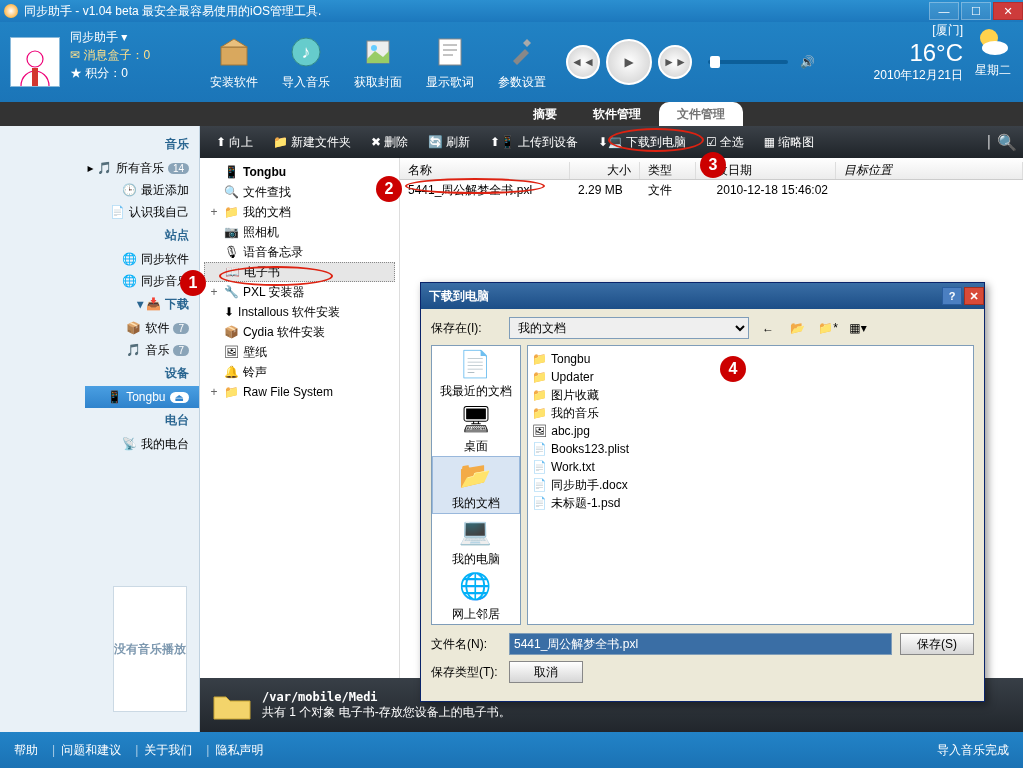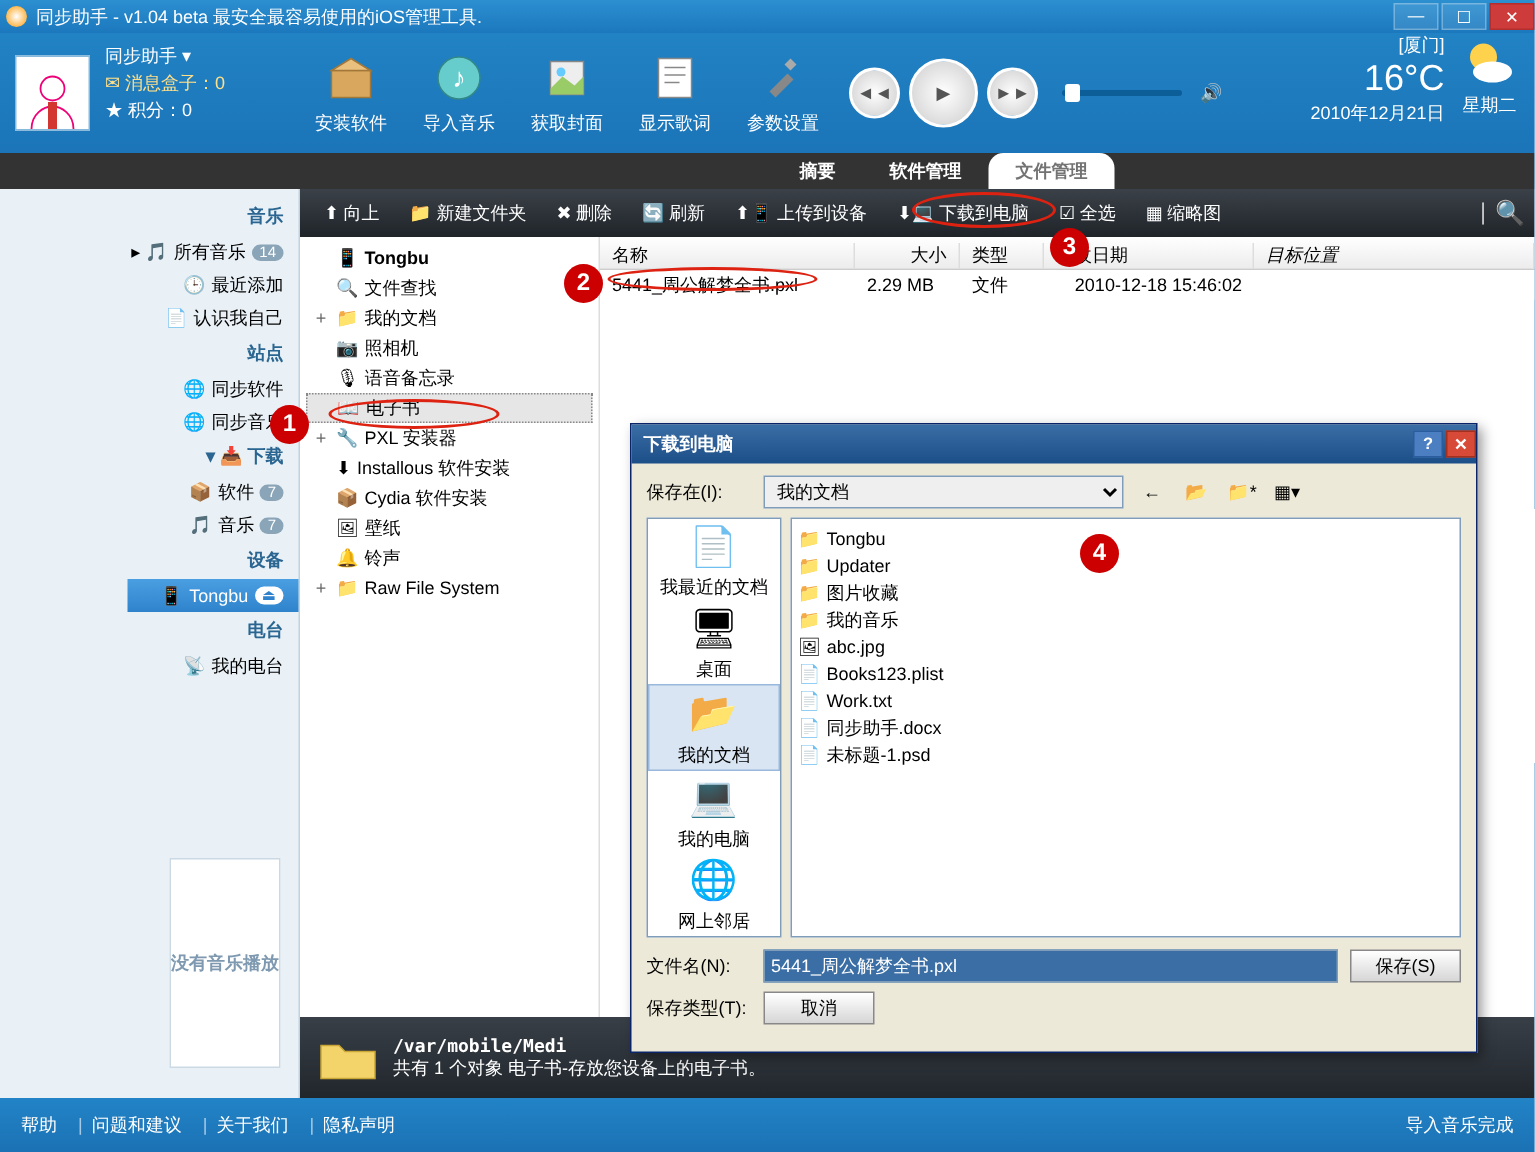--- a/index.html
+++ b/index.html
@@ -38,21 +38,21 @@
 .tabs .tab.active { background: #fff; color: #737373; border-radius: 10px 10px 0 0; }
 
 
 .main { display: flex; height: 606px; }
 .sidebar { width: 200px; background: #e9f1f7; border-right: 1px solid #c0d2e0; font-size: 12px; padding-top: 6px; display: flex; flex-direction: column; align-items: flex-end; }
 .side-h { color: #3a6; color:#2a6691; font-weight: bold; padding: 4px 10px; }
 .side-item { display: flex; align-items: center; padding: 2px 10px 2px 22px; height: 22px; cursor: pointer; gap: 4px; }
 .side-item .badge { margin-left: auto; background: #8aa4b8; color: #fff; border-radius: 8px; padding: 0 5px; font-size: 10px; }
 .side-item.selected { background: linear-gradient(#4a9fe2,#2f83cc); color: #fff; }
 .side-item.selected .badge { background: #fff; color: #2f83cc; }
-.no-music { margin: auto 12px 20px 12px; height: 140px; background: #fff; border: 1px solid #cbd9e4; display: flex; align-items: center; justify-content: center; color: #7e99b0; font-weight: bold; }
+.no-music { margin: auto 12px 20px 12px; height: 126px; background: #fff; border: 1px solid #cbd9e4; display: flex; align-items: center; justify-content: center; color: #7e99b0; font-weight: bold; }
 
 
 .content { flex: 1; background: #fff; display: flex; flex-direction: column; }
 .fmtoolbar { height: 32px; background: linear-gradient(#3b4148,#1f2429); display: flex; align-items: center; color: #fff; font-size: 12px; gap: 0; padding-left: 6px; position: relative; }
 .fmtoolbar .btn { display: flex; align-items: center; gap: 3px; padding: 0 10px; height: 32px; cursor: pointer; }
 .fmtoolbar .search { margin-left: auto; display:flex; align-items:center; gap:4px; margin-right:6px;}
 .cols { display: flex; flex: 1; }
 .tree { width: 200px; border-right: 1px solid #ddd; font-size: 12px; padding: 4px; }
 .tree .node { display: flex; align-items: center; gap: 4px; padding: 2px 2px 2px 4px; height: 20px; cursor: pointer; }
 .tree .node.sel { background: #e6e6e6; border:1px dotted #888;}

